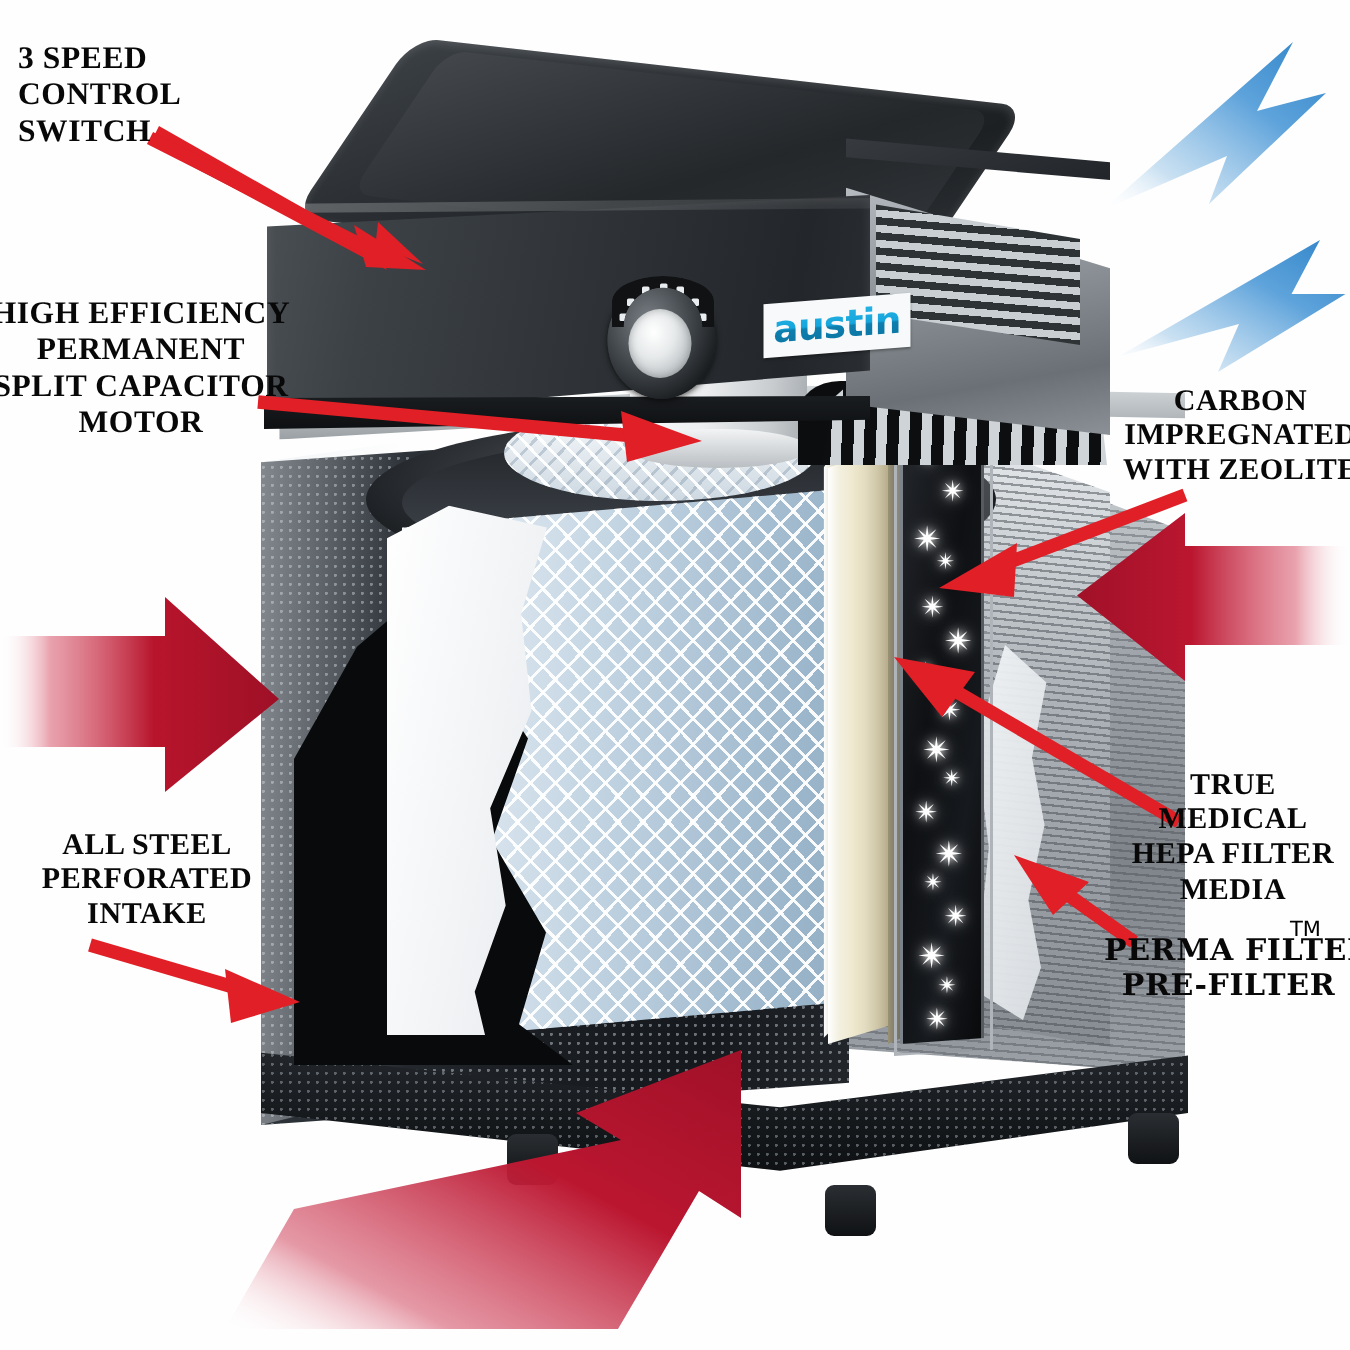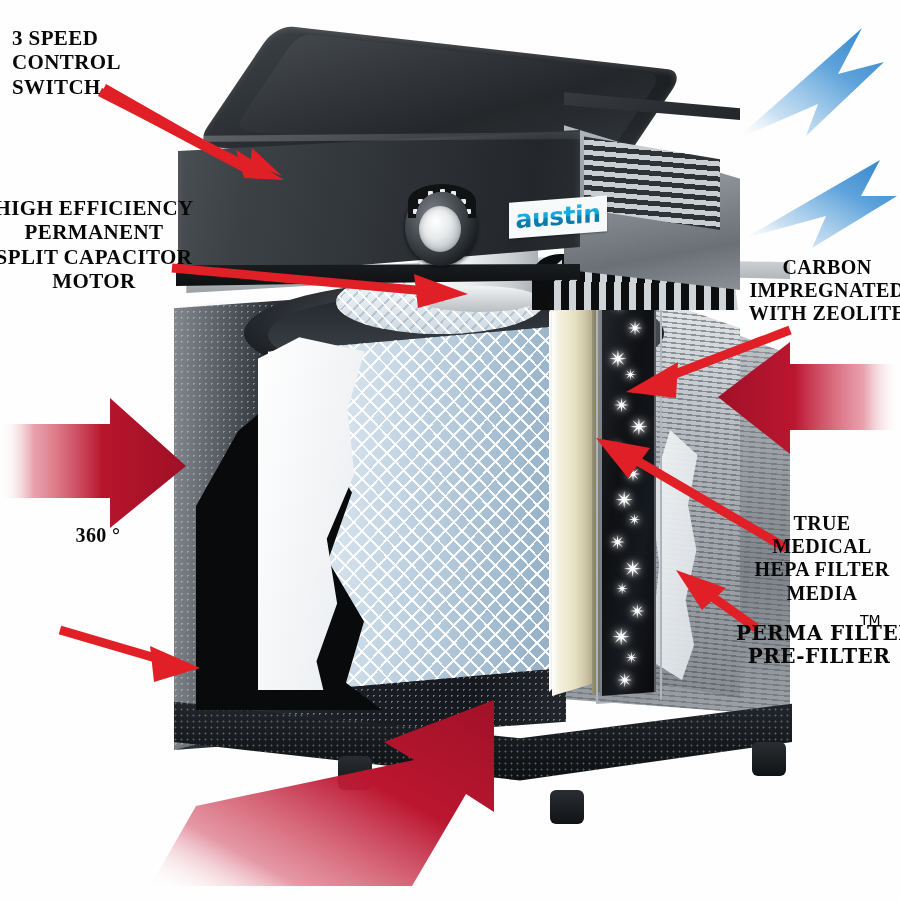--- a/index.html
+++ b/index.html
@@ -354,22 +354,24 @@
 
   <div class="label lbl-speed">3 SPEED
 CONTROL
 SWITCH</div>
 
   <div class="label lbl-motor">HIGH EFFICIENCY
 PERMANENT
 SPLIT CAPACITOR
 MOTOR</div>
 
-  <div class="label" style="left:8px;top:524px;font-size:20px;width:180px;text-align:center;">360 °</div>
-
+
+  <div class="label" style="left:8px;top:552px;font-size:20px;width:180px;text-align:center;">ALL STEEL
+PERFORATED
+INTAKE</div>
 
   <div class="label lbl-carbon">CARBON
 IMPREGNATED
 WITH ZEOLITE</div>
 
   <div class="label lbl-hepa">TRUE
 MEDICAL
 HEPA FILTER
 MEDIA</div>
 

